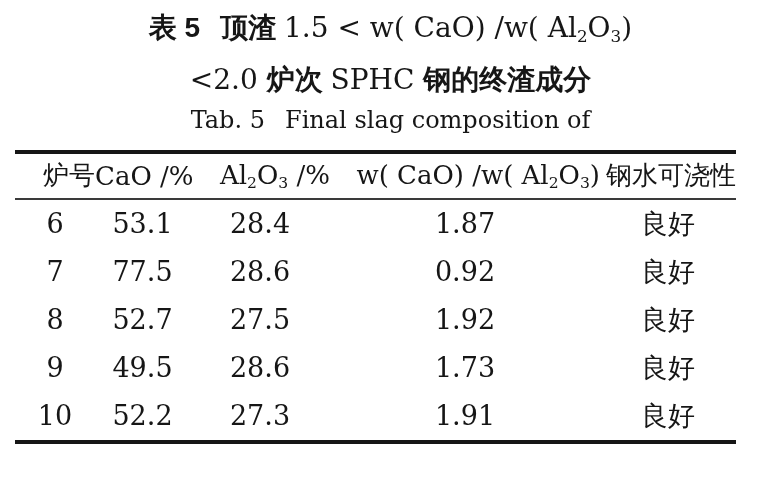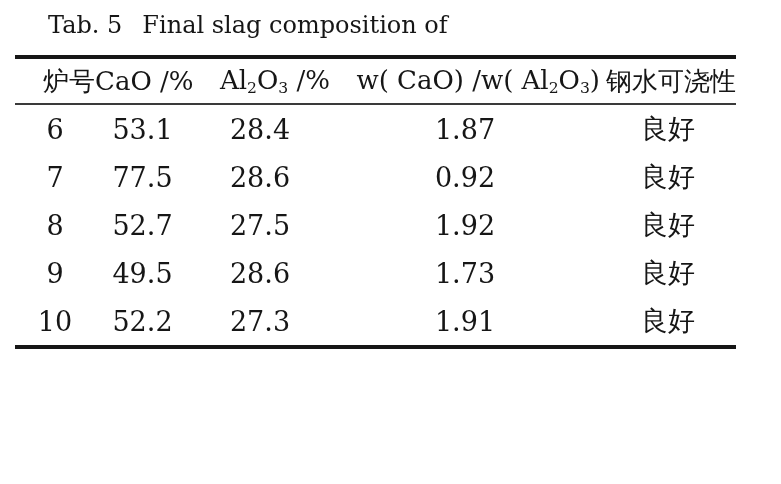--- a/index.html
+++ b/index.html
@@ -9,21 +9,21 @@
     --bg:#ffffff;
   }
   html,body{margin:0;padding:0;}
   body{
     width:781px;height:484px;overflow:hidden;
     background:var(--bg);color:var(--text-color);
     font-family:"DejaVu Serif","Liberation Serif",serif;
   }
   .page{position:relative;width:781px;height:484px;box-sizing:border-box;padding-top:6px;}
   .title-zh{text-align:center;font-size:28px;line-height:43px;white-space:nowrap;}
-  .title-en{text-align:left;font-size:24px;line-height:38px;white-space:nowrap;padding-left:48px;}
+  .title-en{text-align:center;font-size:24px;line-height:38px;white-space:nowrap;}
   .hei{font-family:"Liberation Sans","DejaVu Sans",sans-serif;font-weight:700;}
   .fm{font-family:"DejaVu Serif","Liberation Serif",serif;font-weight:400;}
   .mr1{margin-right:20px;}
   .sub{font-size:0.6em;vertical-align:-0.28em;letter-spacing:0;}
   table.slag{
     border-collapse:collapse;table-layout:fixed;
     width:721px;margin:11px 0 0 15px;
     border-top:4px solid var(--rule-heavy);
     border-bottom:4px solid var(--rule-heavy);
   }
@@ -34,20 +34,22 @@
   }
   table.slag tbody td{
     height:48px;font-size:27px;text-align:center;vertical-align:middle;padding:0;
   }
 </style>
 </head>
 <body>
 
 <div class="page">
 
+  <div class="title-zh"><span class="hei mr1">表 5</span><span class="hei">顶渣 </span><span class="fm">1.5 &lt; w( CaO) /w(  Al</span><span class="fm sub">2</span><span class="fm">O</span><span class="fm sub">3</span><span class="fm">)</span></div>
+  <div class="title-zh"><span class="fm">&lt;2.0 </span><span class="hei">炉次 </span><span class="fm">SPHC </span><span class="hei">钢的终渣成分</span></div>
   <div class="title-en"><span class="mr1">Tab. 5</span><span>Final slag composition of</span></div>
 
   <table class="slag">
     <colgroup>
       <col style="width:80px">
       <col style="width:95px">
       <col style="width:140px">
       <col style="width:270px">
       <col style="width:136px">
     </colgroup>

